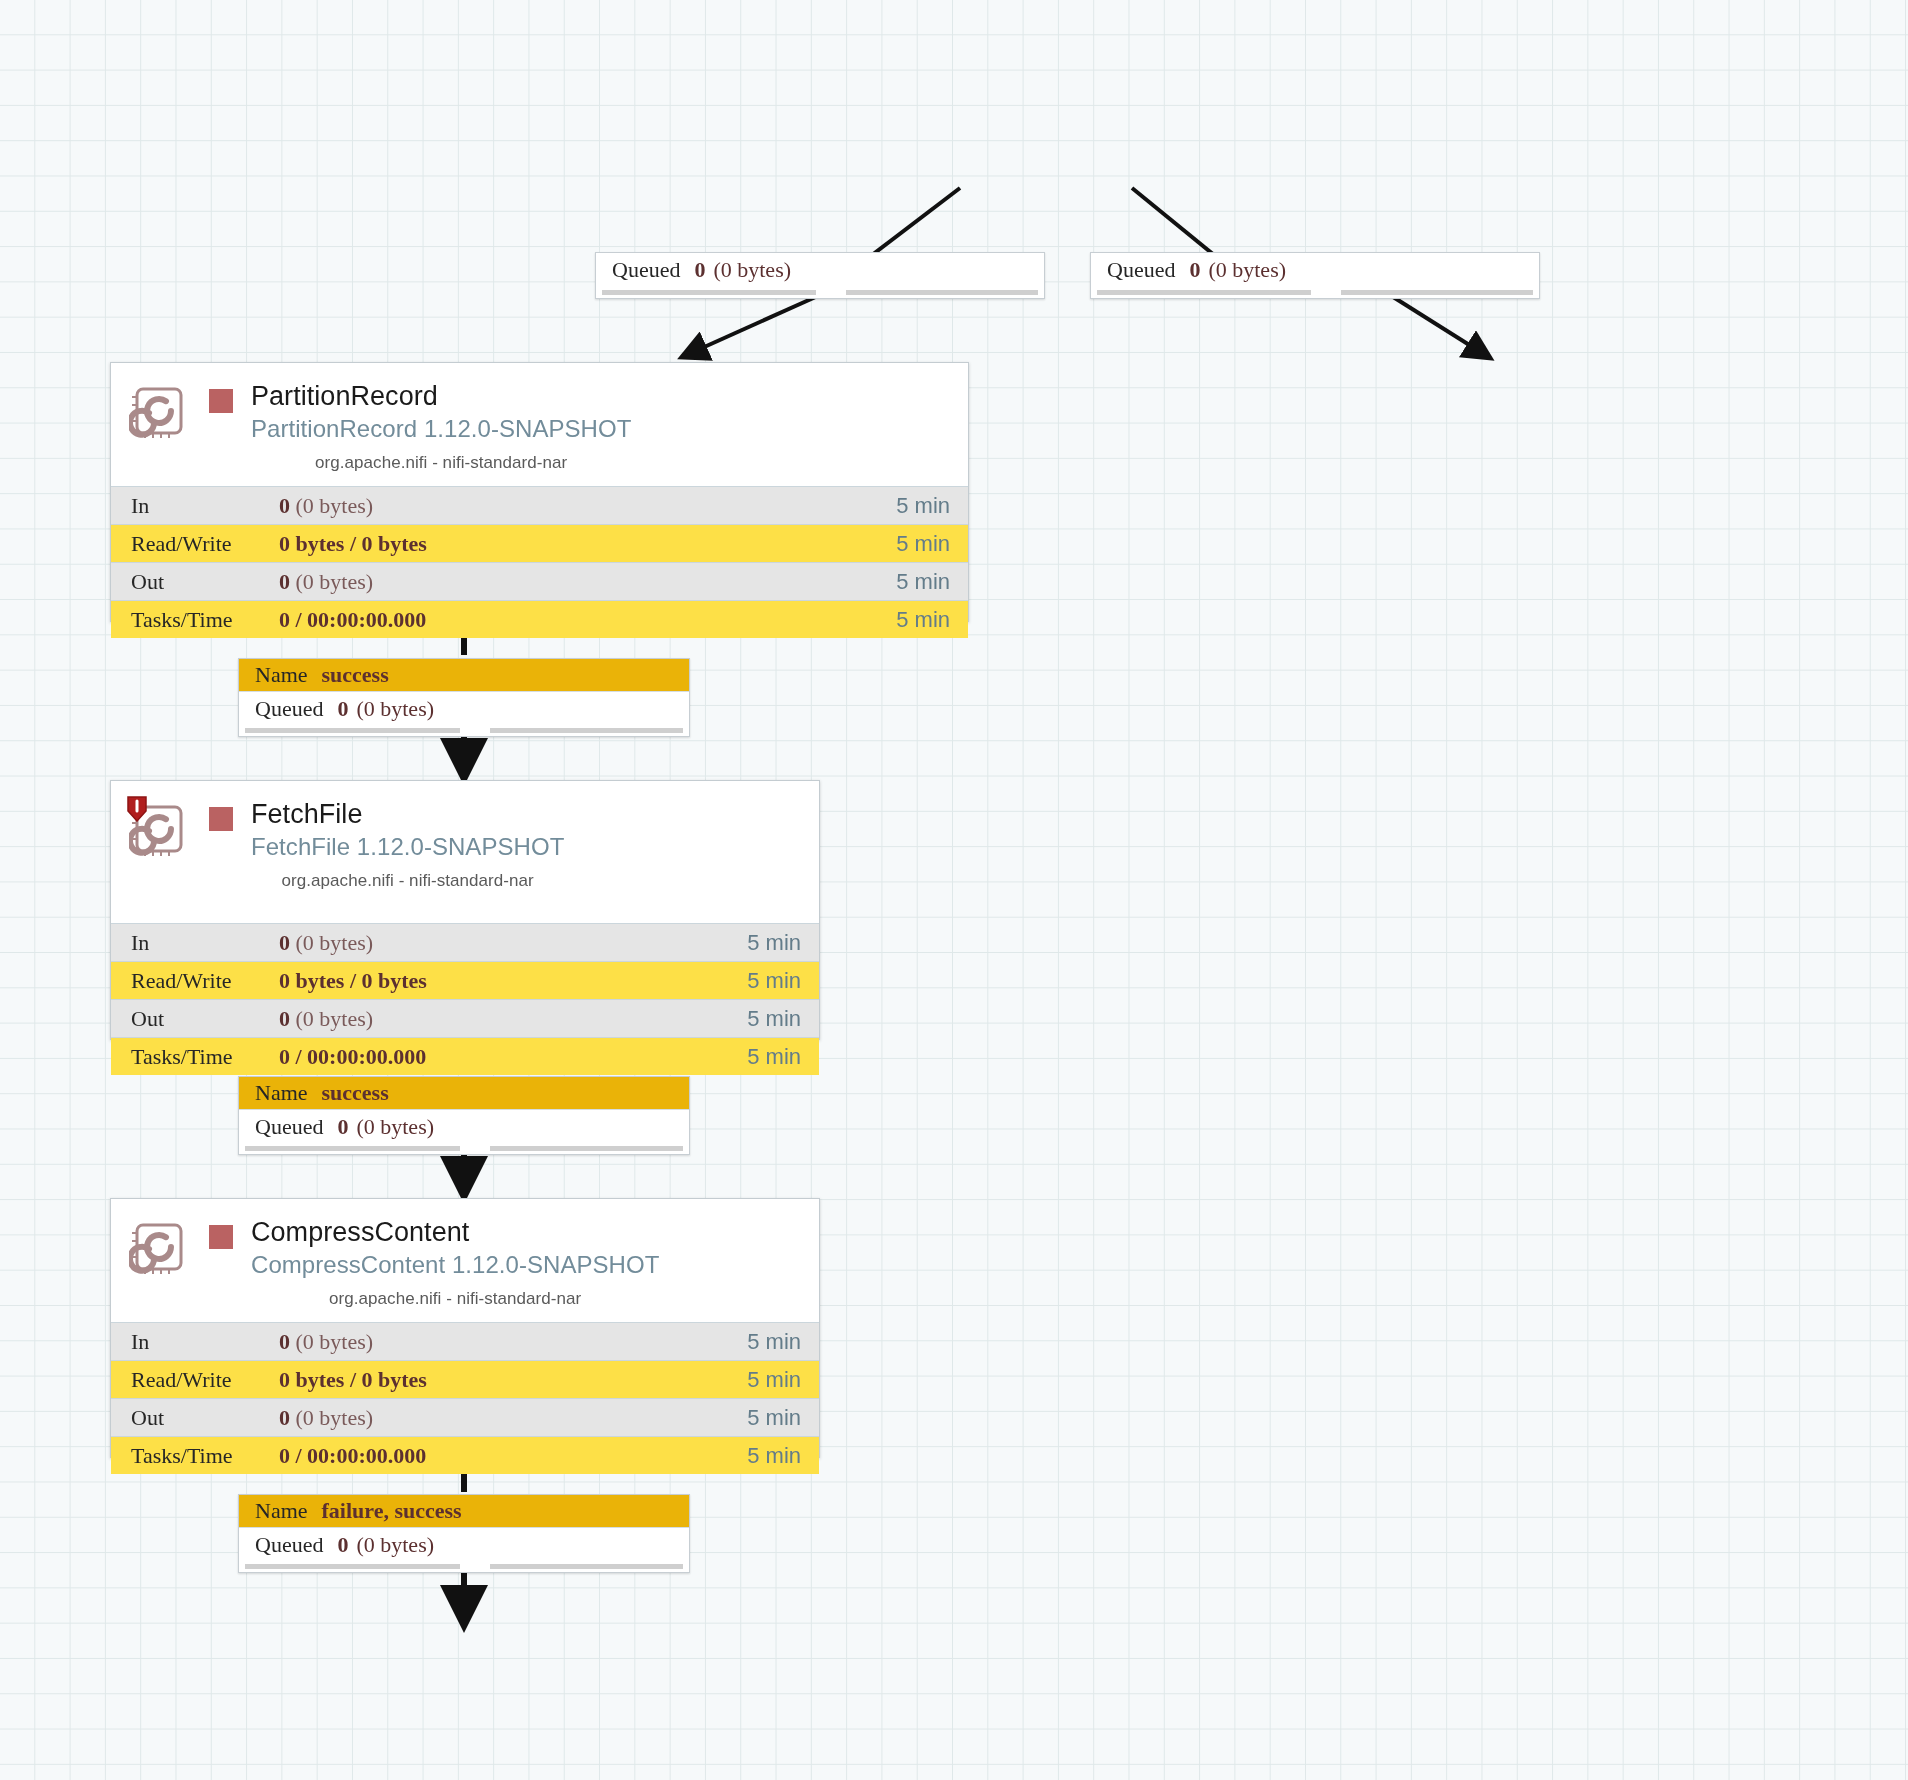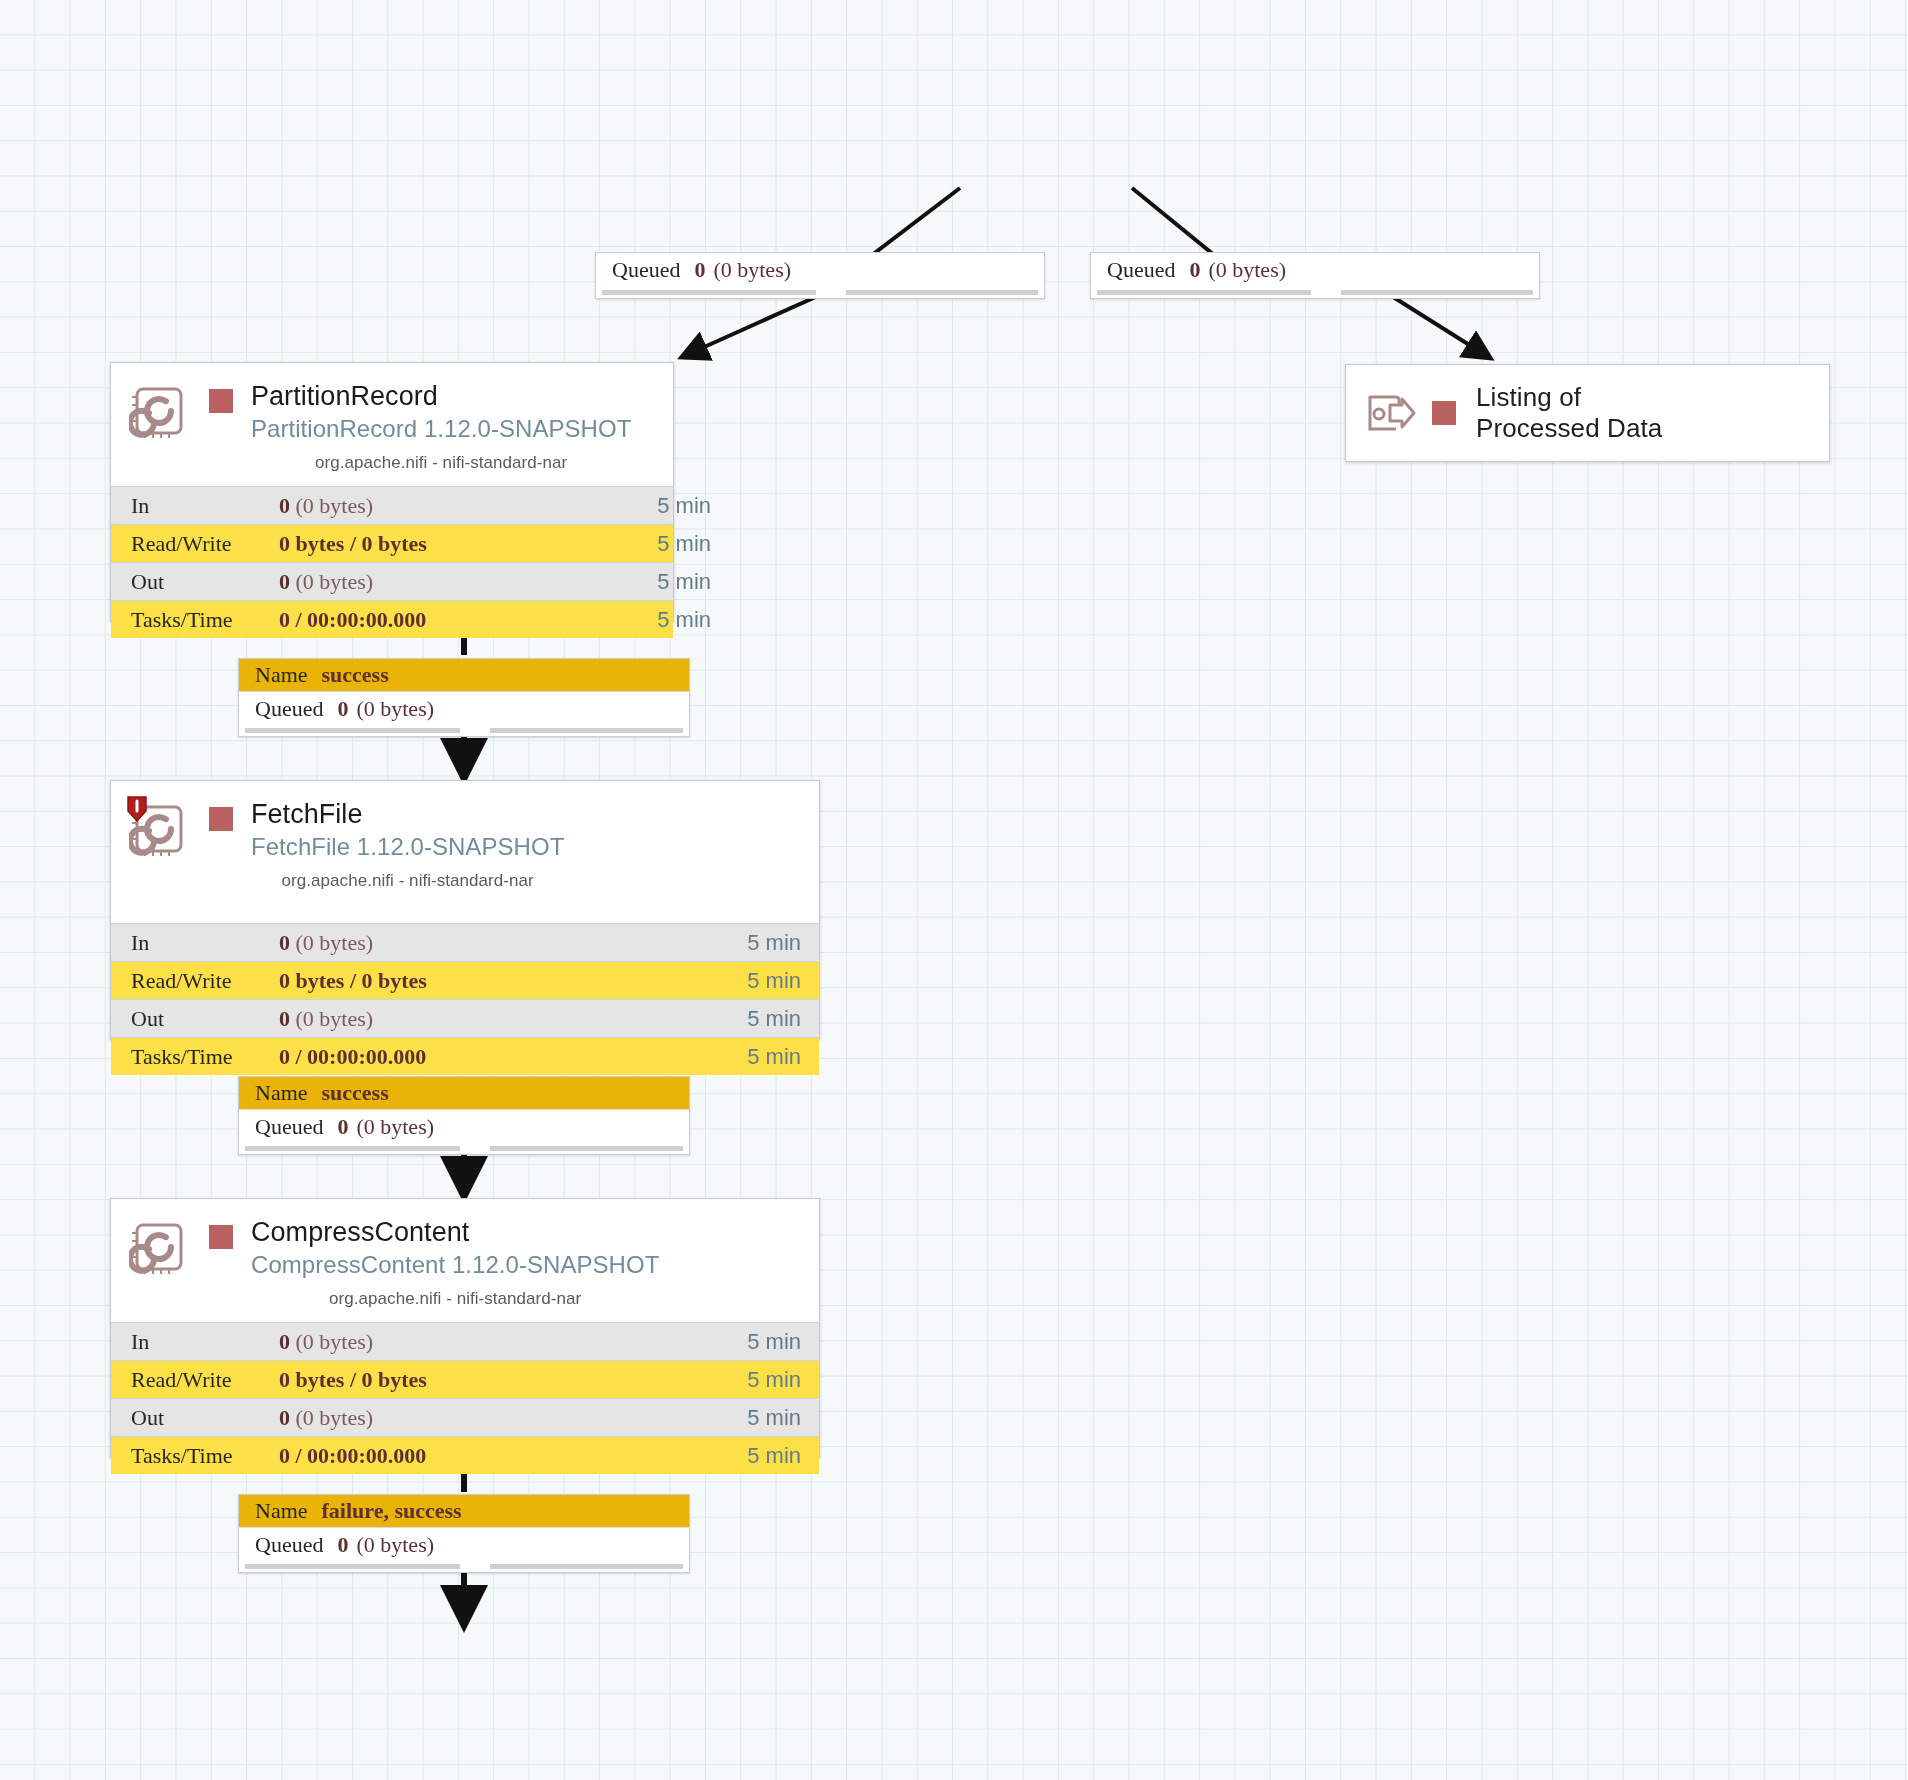--- a/index.html
+++ b/index.html
@@ -190,35 +190,22 @@
       <span class="conn-val">0</span>
       <span class="conn-val paren" style="margin-left:8px;font-weight:normal;">(0 bytes)</span>
     </div>
     <div class="bars">
       <span class="bar bar-a"></span>
       <span class="bar-gap"></span>
       <span class="bar bar-b"></span>
     </div>
   </div>
 
-  <div class="node port" style="left:1345px; top:364px; width:485px; height:98px;">
-    <span class="port-icon">
-      <svg viewBox="0 0 52 52">
-        <path d="M6 10 h26 a3 3 0 0 1 3 3 v4" fill="none" stroke="#a98a8a" stroke-width="3" stroke-linecap="round"></path>
-        <path d="M6 10 v32 h26" fill="none" stroke="#a98a8a" stroke-width="3"></path>
-        <circle cx="15" cy="27" r="5" fill="none" stroke="#a98a8a" stroke-width="3"></circle>
-        <path d="M26 18 h12 v-6 l12 14 l-12 14 v-6 H26 z" fill="none" stroke="#a98a8a" stroke-width="3" stroke-linejoin="round"></path>
-      </svg>
-    </span>
-    <span class="run-sq"></span>
-    <span class="port-label">Listing of
-Processed Data</span>
-  </div>
-
-  <div class="node proc" style="left:110px; top:362px; width:564px; height:260px;">
+
+  <div class="node proc" style="left:110px; top:362px; width:859px; height:260px;">
     <div class="proc-head">
       <span class="proc-icon-wrap">
         <svg viewBox="0 0 62 62">
           <rect x="8" y="8" width="44" height="44" rx="6" fill="none" stroke="#a98a8a" stroke-width="3"></rect>
           <path d="M42 30 a12 12 0 1 1 -5-9.8" fill="none" stroke="#a98a8a" stroke-width="6" stroke-linecap="round"></path>
           <path d="M20 32 a12 12 0 1 0 5 9.8" fill="none" stroke="#a98a8a" stroke-width="6" stroke-linecap="round"></path>
           <g stroke="#a98a8a" stroke-width="2">
             <line x1="8" y1="16" x2="3" y2="16"></line>
               <line x1="8" y1="24" x2="3" y2="24"></line>
             <line x1="8" y1="32" x2="3" y2="32"></line>

